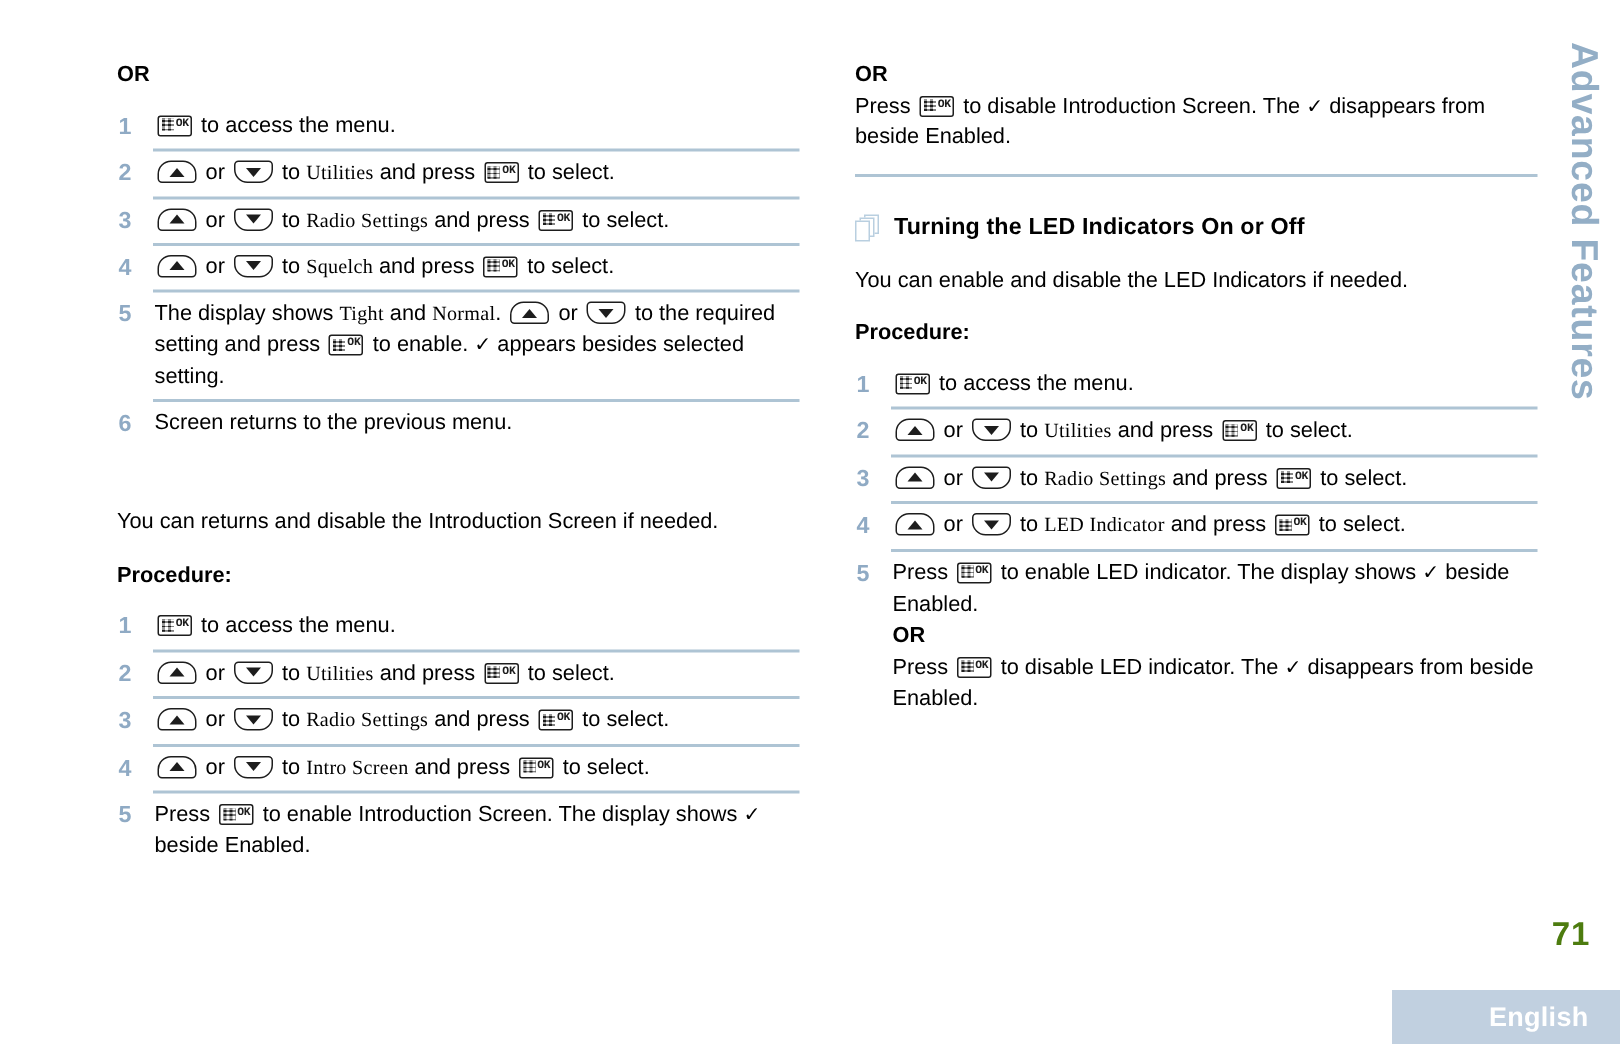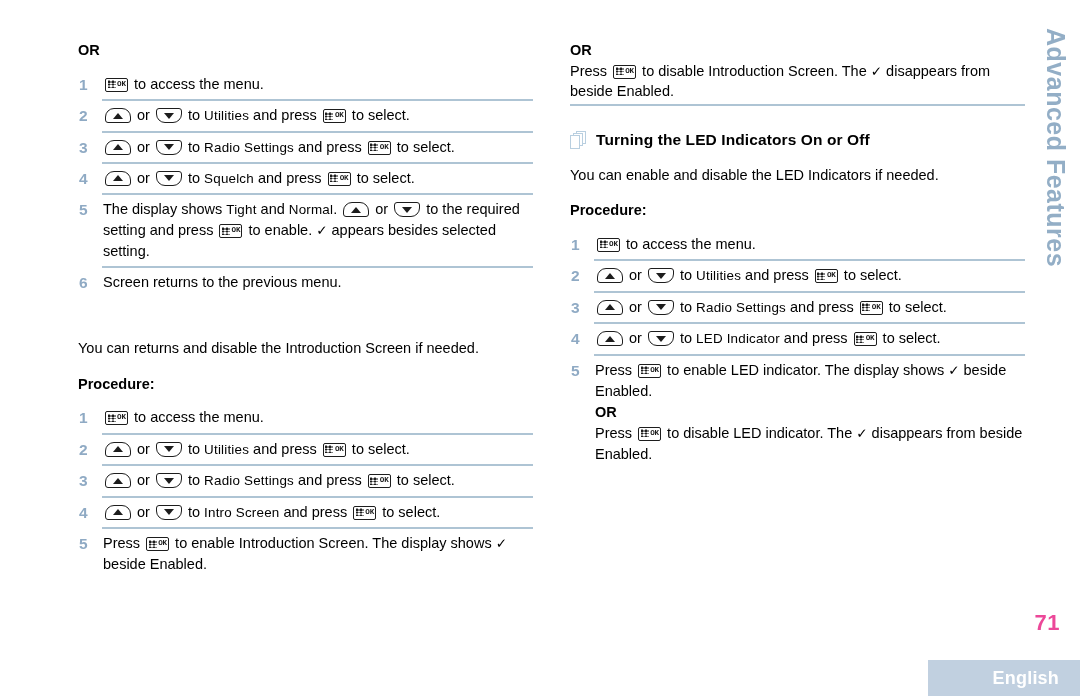--- a/index.html
+++ b/index.html
@@ -183,21 +183,21 @@
     border-bottom: 6.5px solid #1d1d1d;
   }
   .key-arrow.down .tri {
     border-left: 5.5px solid transparent;
     border-right: 5.5px solid transparent;
     border-top: 6.5px solid #1d1d1d;
   }
 
   
   .mono {
-    font-family: Liberation Sans, sans-serif;
+    font-family: Liberation Serif, serif;
     font-size: 13.4px;
     letter-spacing: 0.2px;
   }
   .check { font-family: "DejaVu Sans", sans-serif; font-size: 13.5px; }
 
   
   .side-tab {
     position: absolute;
     right: 6px;
     top: 28px;
@@ -218,21 +218,21 @@
     line-height: 1;
   }
 
   
   .page-number {
     position: absolute;
     right: 20px;
     top: 610px;
     font-weight: bold;
     font-size: 22px;
-    color: #ec4899;
+    color: #4d7c0f;
     letter-spacing: 0.5px;
   }
   .lang-band {
     position: absolute;
     left: 928px;
     right: 0;
     top: 660px;
     height: 36px;
     background: #c1d0e0;
   }
@@ -320,21 +320,21 @@
           <div class="num">5</div>
           <div class="body">Press <span class="key key-ok"><span class="glyph"></span><span class="lbl">OK</span></span> to enable Introduction Screen. The display shows <span class="check">✓</span> beside Enabled.</div>
         </div>
       </div>
   </div>
 
   <div class="col col-right">
 
     <div class="para bold">OR</div>
 
-    <div class="para step-rule-box" style="padding-bottom:2px;">Press <span class="key key-ok"><span class="glyph"></span><span class="lbl">OK</span></span> to disable Introduction Screen. The <span class="check">✓</span> disappears from beside Enabled.</div>
+    <div class="para step-rule-box" style="padding-bottom:14px;">Press <span class="key key-ok"><span class="glyph"></span><span class="lbl">OK</span></span> to disable Introduction Screen. The <span class="check">✓</span> disappears from beside Enabled.</div>
 
     <div class="spacer-lg"></div>
 
     <div class="section-head">
       <span class="pages-icon">
         <i class="p1"></i>
           <i class="p2"></i>
           <i class="p3"></i>
       </span>
       <span class="title">Turning the LED Indicators On or Off</span>

